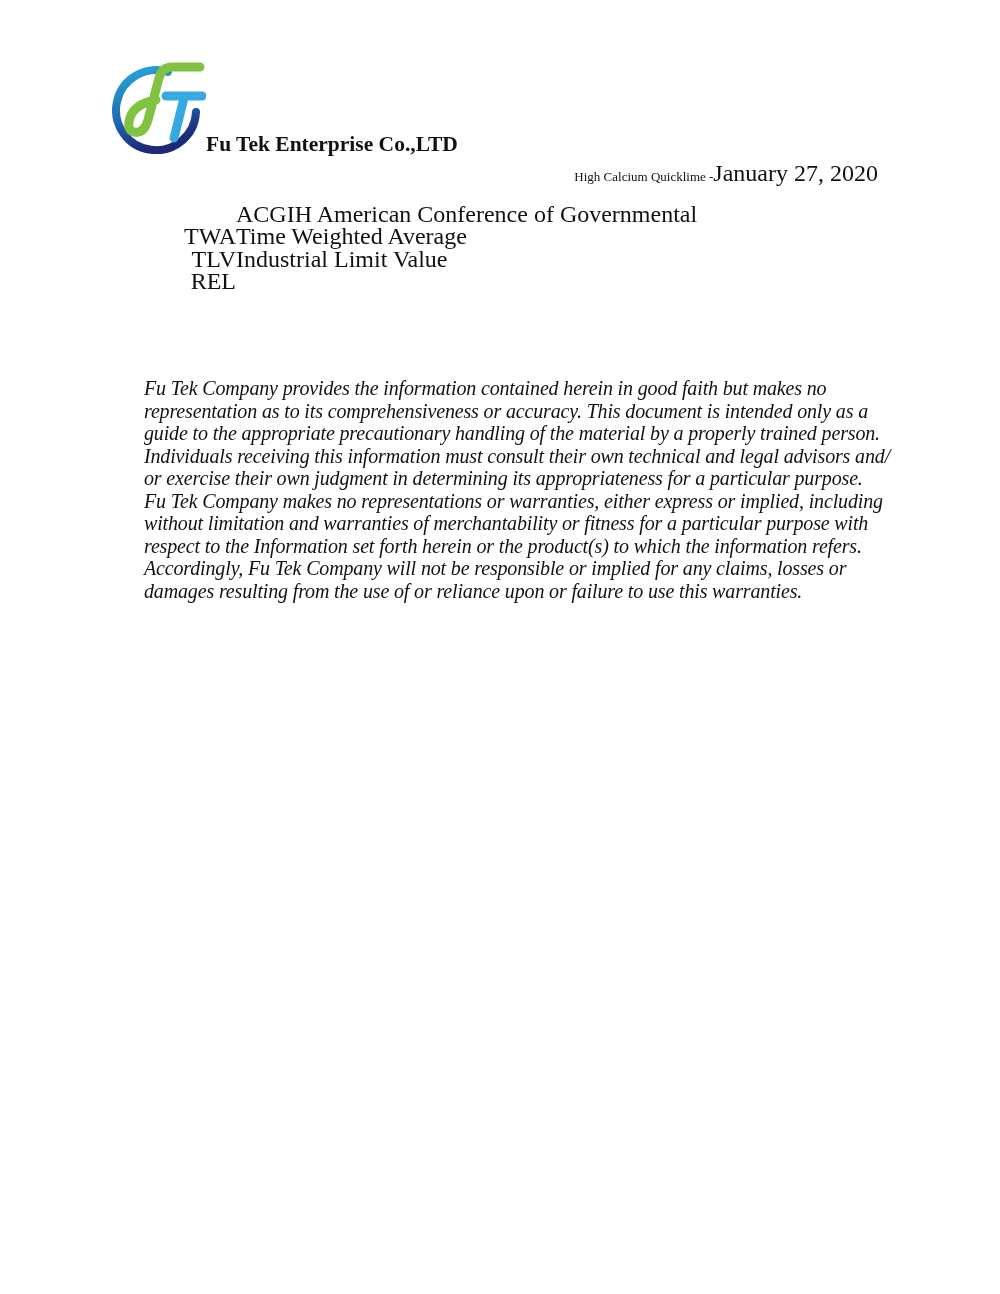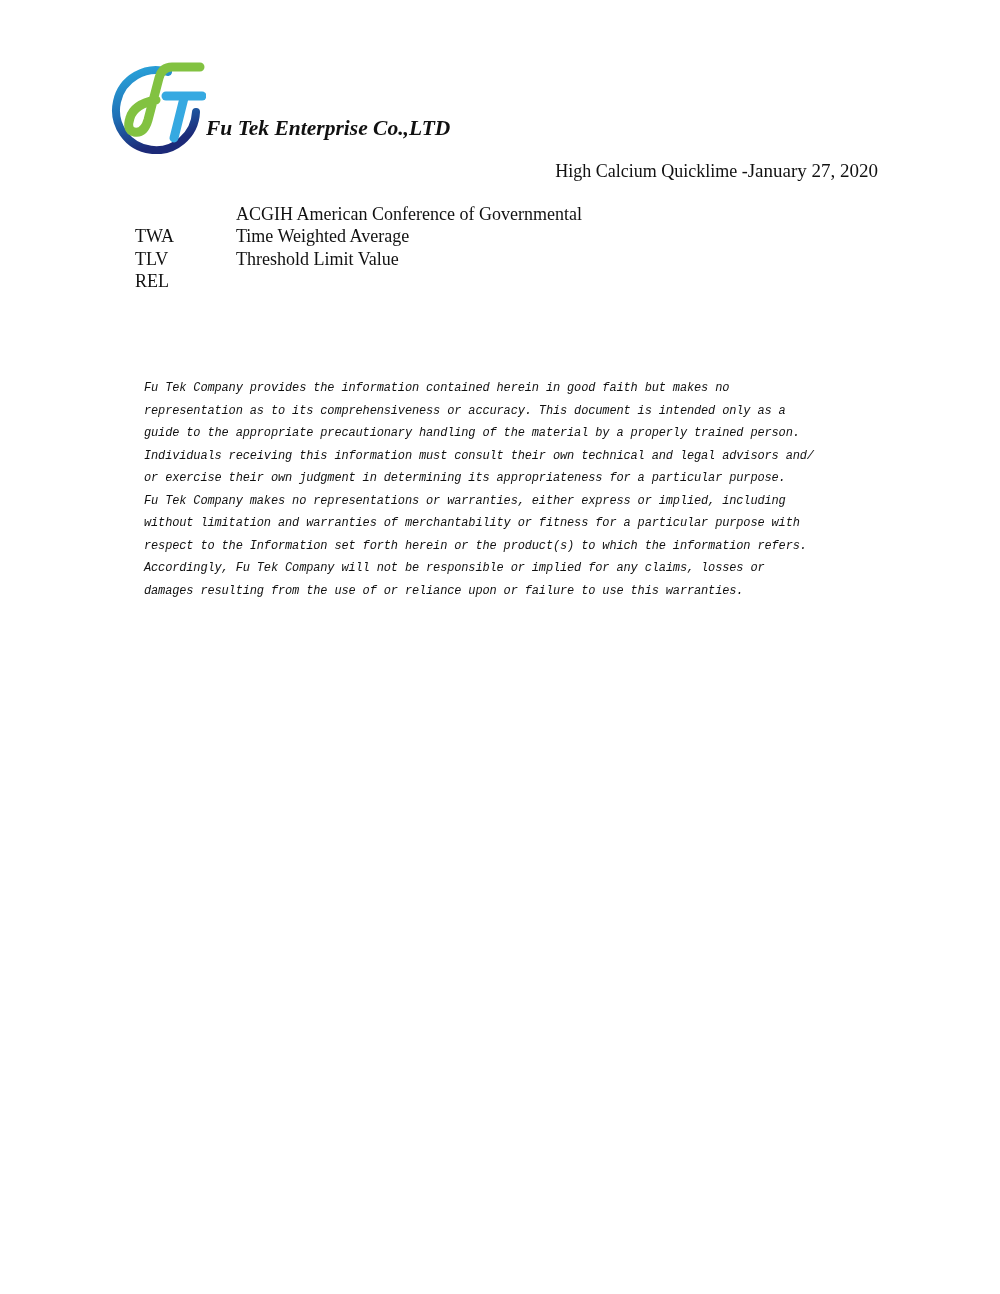--- a/index.html
+++ b/index.html
@@ -18,63 +18,62 @@
     .logo {
       position: absolute;
       left: 110px;
       top: 60px;
       width: 96px;
       height: 94px;
     }
     .company-name {
       position: absolute;
       left: 206px;
-      top: 116px;
+      top: 132px;
       font-size: 21.5px;
       font-weight: bold;
       letter-spacing: 0px;
       white-space: nowrap;
-      font-style: italic;
     }
     .doc-header-line {
       position: absolute;
       right: 122px;
       top: 160px;
       white-space: nowrap;
     }
     .doc-header-line .product {
-      font-size: 18px;
+      font-size: 13px;
     }
     .doc-header-line .date {
-      font-size: 19px;
+      font-size: 24px;
     }
     .abbr-table {
       position: absolute;
       left: 135px;
       top: 203px;
-      font-size: 18px;
+      font-size: 24px;
       line-height: 22.4px;
+      text-align: right;
     }
     .abbr-row {
       display: flex;
       white-space: nowrap;
     }
     .abbr-key {
       width: 101px;
     }
     .disclaimer {
       position: absolute;
       left: 144px;
       top: 377px;
       width: 760px;
-      font-size: 12px;
+      font-size: 20px;
       font-style: italic;
       line-height: 22.5px;
       letter-spacing: -0.15px;
-      font-family: Liberation Mono, monospace;
     }
     .disclaimer .line {
       display: block;
       white-space: nowrap;
     }
   </style>
 </head>
 <body>
 
 <div class="logo">
@@ -106,21 +105,21 @@
   <div class="abbr-row">
     <span class="abbr-key"></span>
     <span class="abbr-val">ACGIH American Conference of Governmental</span>
   </div>
   <div class="abbr-row">
     <span class="abbr-key">TWA</span>
     <span class="abbr-val">Time Weighted Average</span>
   </div>
   <div class="abbr-row">
     <span class="abbr-key">TLV</span>
-    <span class="abbr-val">Threshold Limit Value</span>
+    <span class="abbr-val">Industrial Limit Value</span>
   </div>
   <div class="abbr-row">
     <span class="abbr-key">REL</span>
   </div>
 </div>
 
 <div class="disclaimer">
   <span class="line">Fu Tek Company  provides the information contained herein in good faith but makes no</span>
   <span class="line">representation as to its comprehensiveness or accuracy. This document is intended only as a</span>
   <span class="line">guide to the appropriate precautionary handling of the material by a properly trained person.</span>

